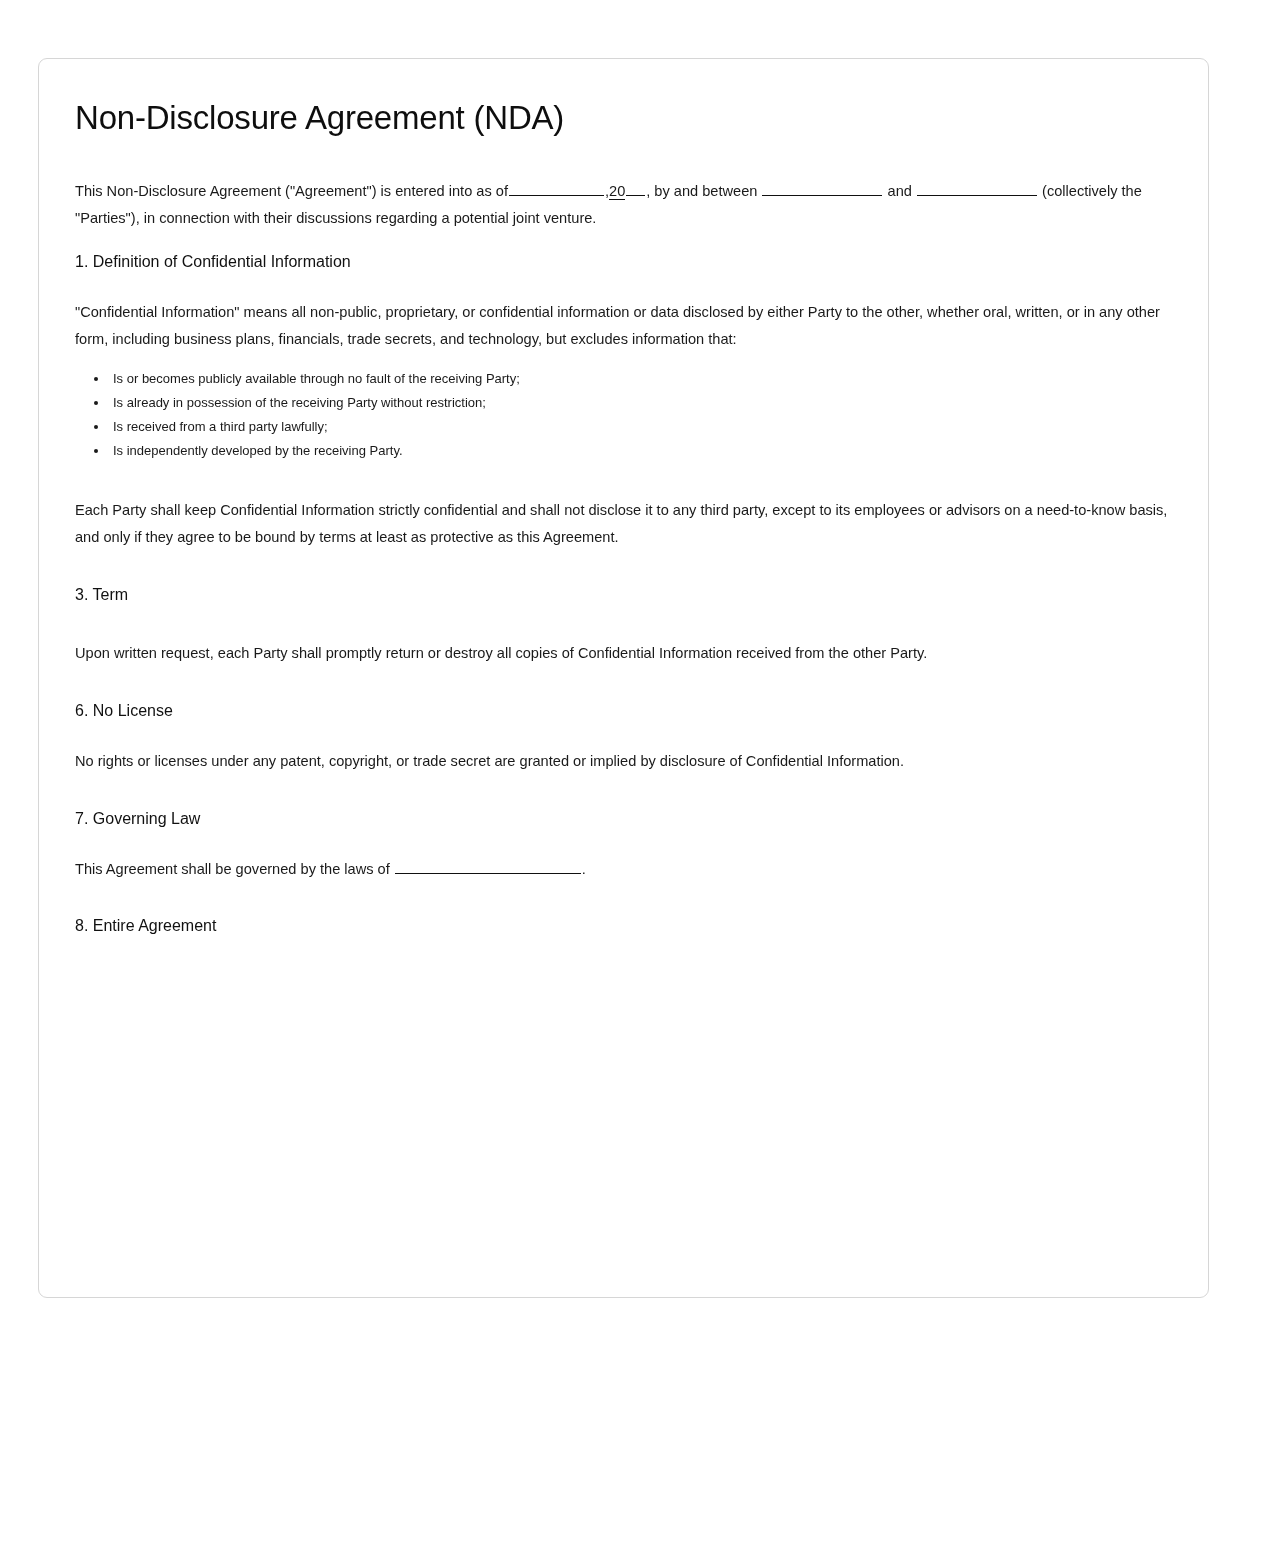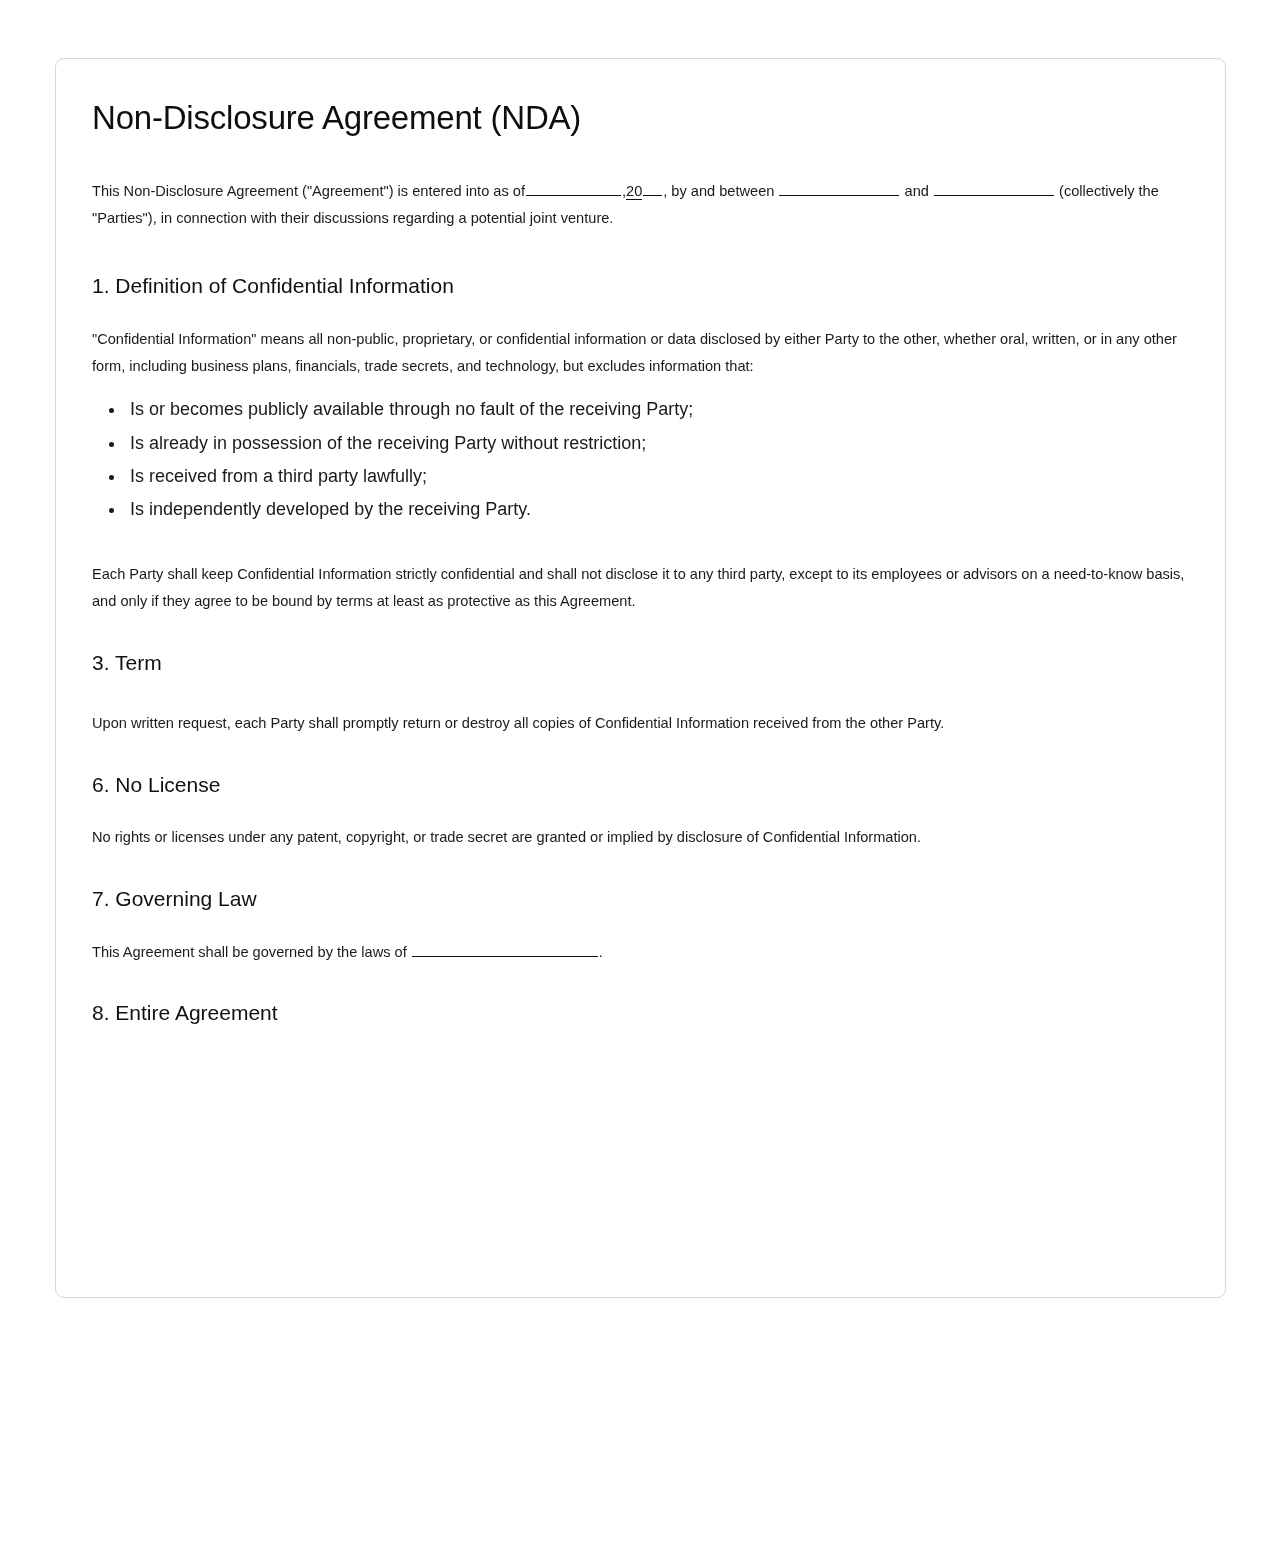--- a/index.html
+++ b/index.html
@@ -19,21 +19,21 @@
     position: relative;
     width: 1263px;
     height: 1564px;
     background: #ffffff;
     overflow: hidden;
   }
 
   
   .doc-card {
     position: absolute;
-    left: 55px;
+    left: 38px;
     top: 58px;
     width: 1171px;
     height: 1240px;
     box-sizing: border-box;
     background: #ffffff;
     border: 1px solid #d6d6d6;
     border-radius: 9px;
     overflow: hidden;
   }
 
@@ -44,51 +44,51 @@
   h1.doc-title {
     font-size: 33px;
     font-weight: normal;
     line-height: 1.25;
     margin: 0 0 40px 0;
     letter-spacing: -0.2px;
     color: #0e0e0e;
   }
 
   h2.sec-title {
-    font-size: 21px;
+    font-size: 16px;
     font-weight: normal;
     line-height: 1.3;
     margin: 0 0 26px 0;
     color: #111111;
   }
 
   p.body-text {
     font-size: 14.6px;
     line-height: 1.85;
     margin: 0;
     color: #1a1a1a;
   }
 
   .block {
     margin-bottom: 36px;
   }
   .block.intro {
-    margin-bottom: 40px;
+    margin-bottom: 20px;
   }
   .sec-block {
     margin-bottom: 34px;
   }
 
   ul.excl-list {
     margin: 14px 0 0 0;
     padding-left: 34px;
     list-style: disc;
   }
   ul.excl-list li {
-    font-size: 18px;
+    font-size: 13px;
     line-height: 1.85;
     color: #1a1a1a;
     padding-left: 4px;
   }
 
   
   .blank {
     display: inline-block;
     border-bottom: 1.6px solid #111;
     vertical-align: baseline;

